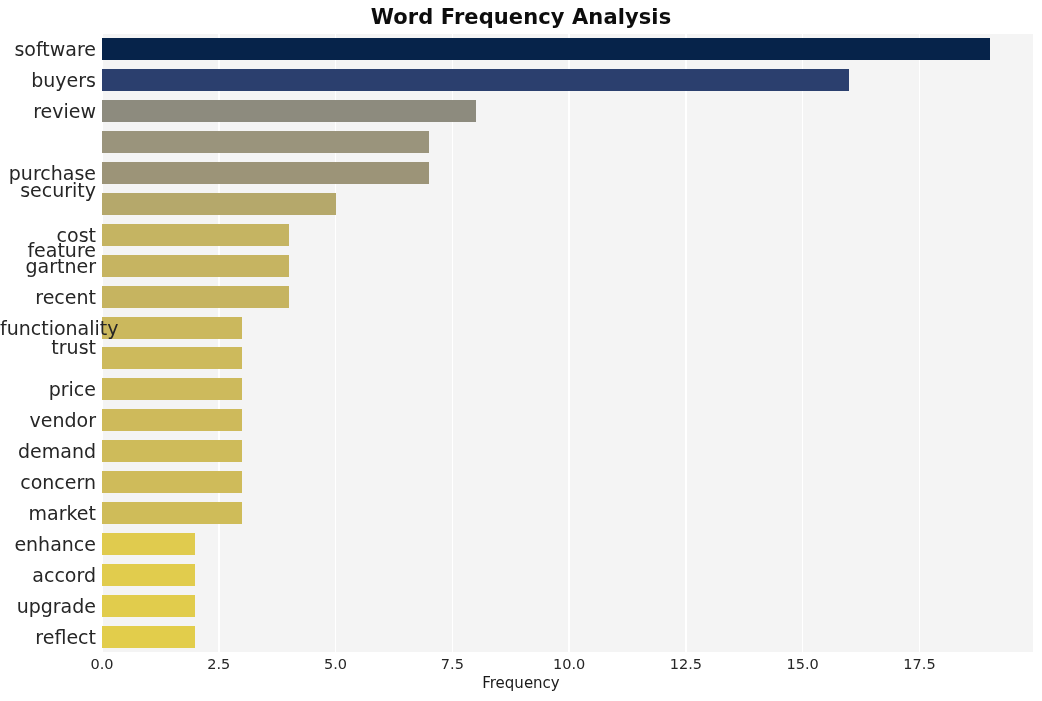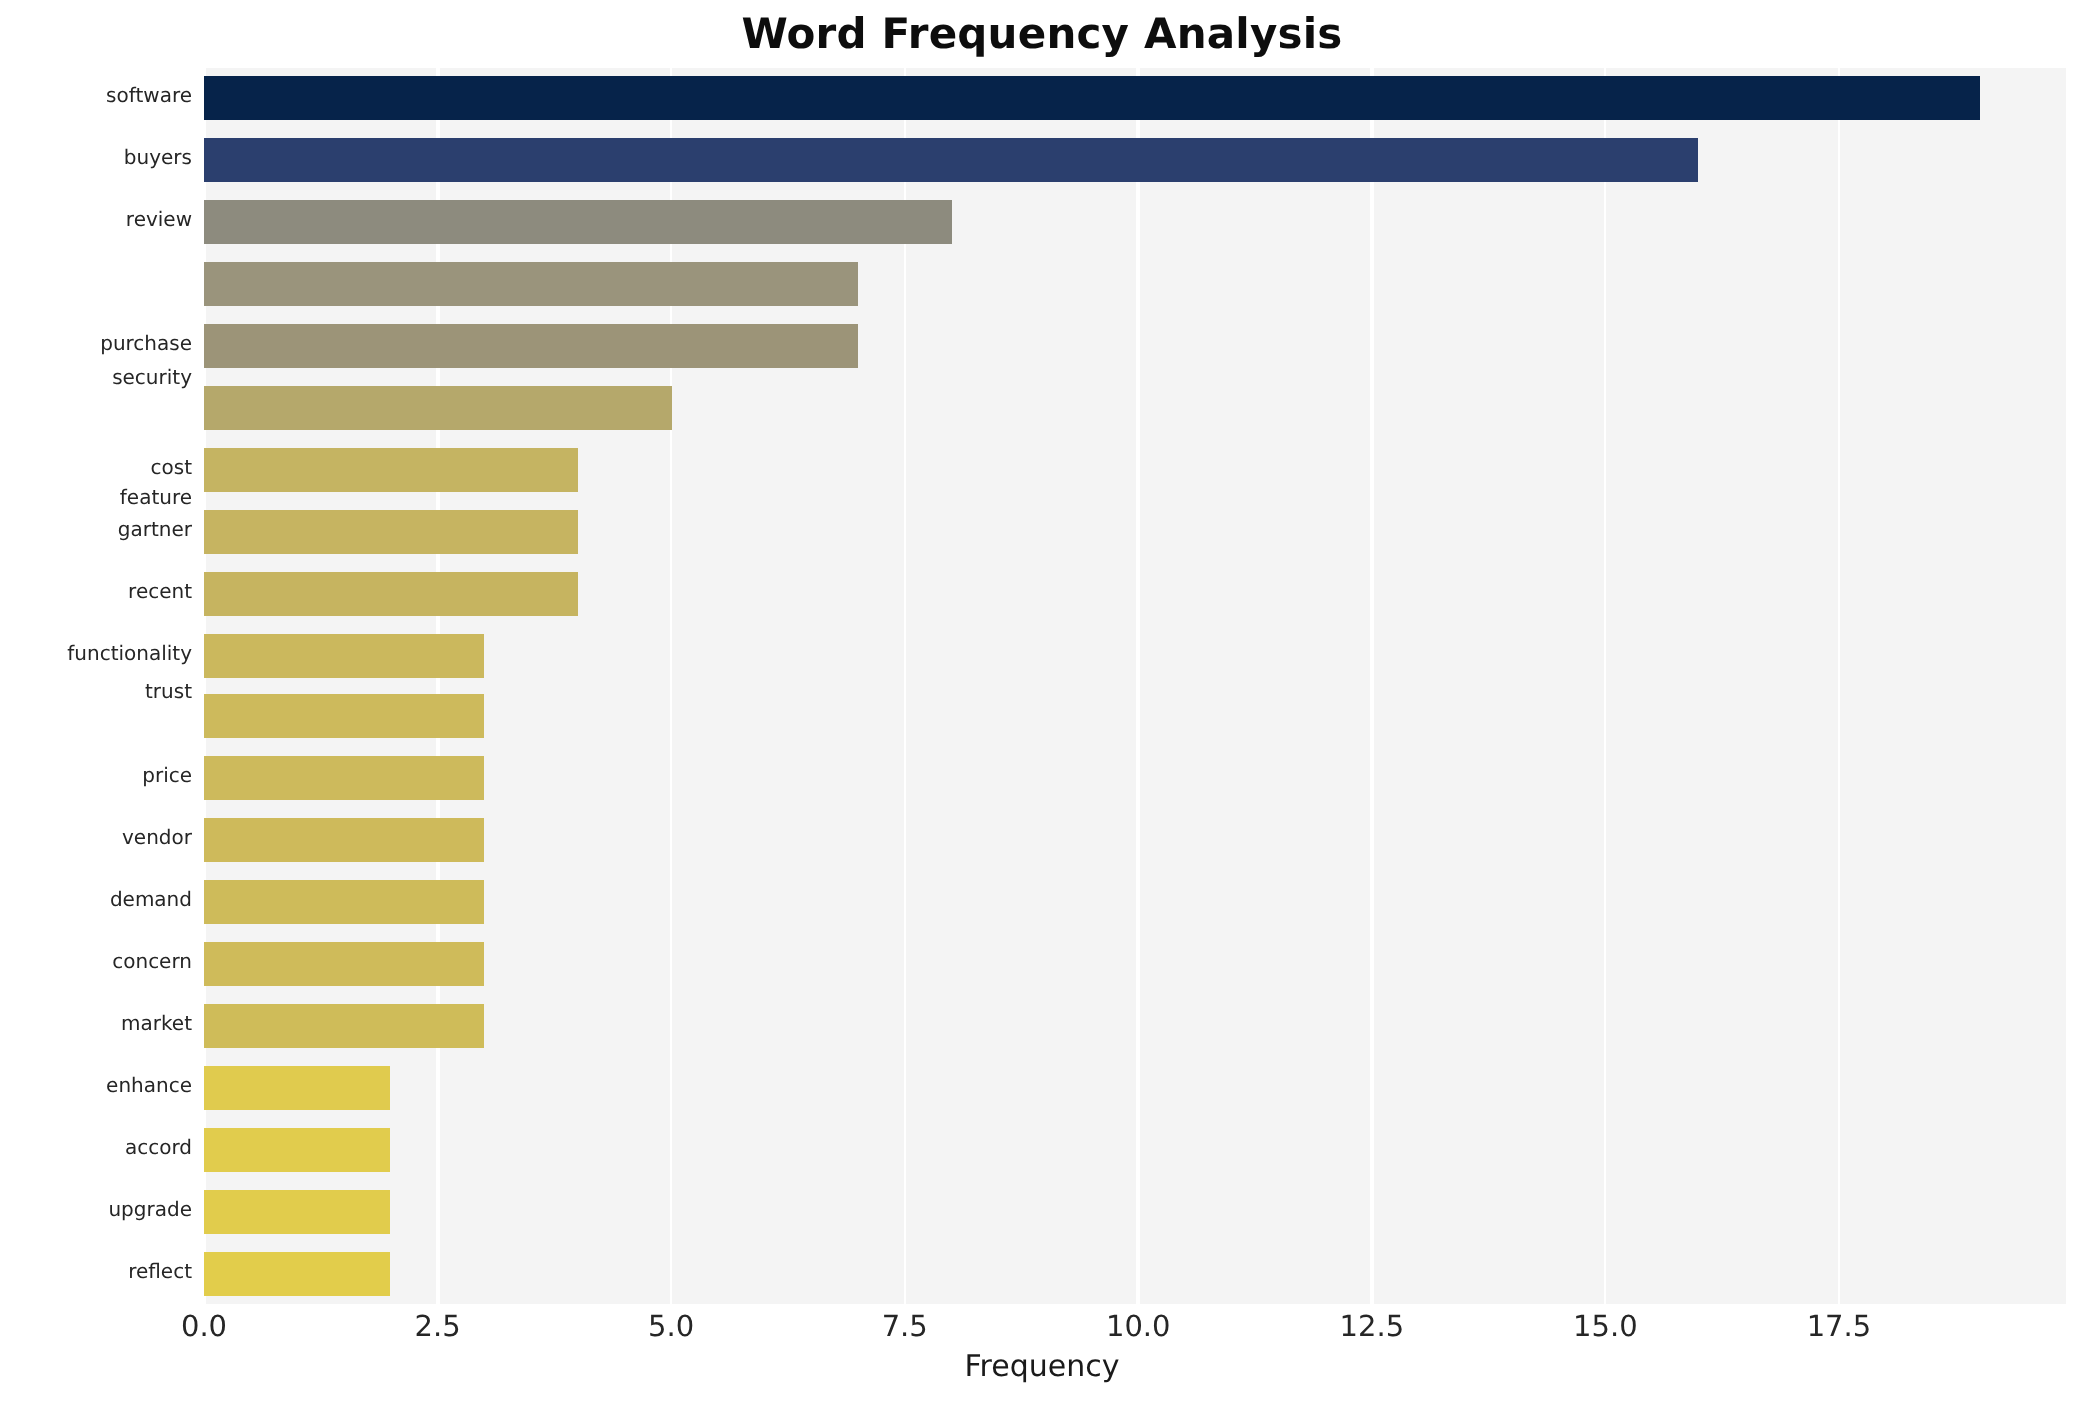--- a/index.html
+++ b/index.html
@@ -80,21 +80,21 @@
     left: 0;
     top: 34px;
     width: 96px;
     height: 618px;
   }
   .y-label {
     position: absolute;
     right: 0;
     width: 96px;
     text-align: right;
-    font-size: 10px;
+    font-size: 19px;
     color: #262626;
     line-height: 1;
     transform: translateY(-50%);
     white-space: nowrap;
   }
 
   
   .x-ticks {
     position: absolute;
     left: 102px;

